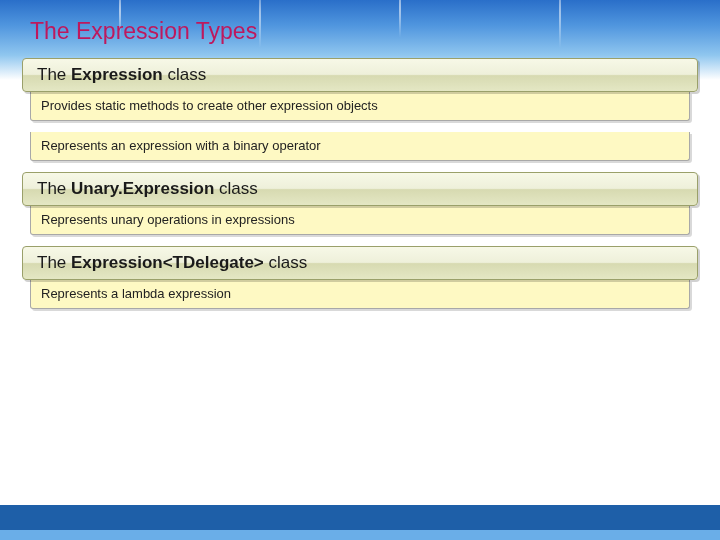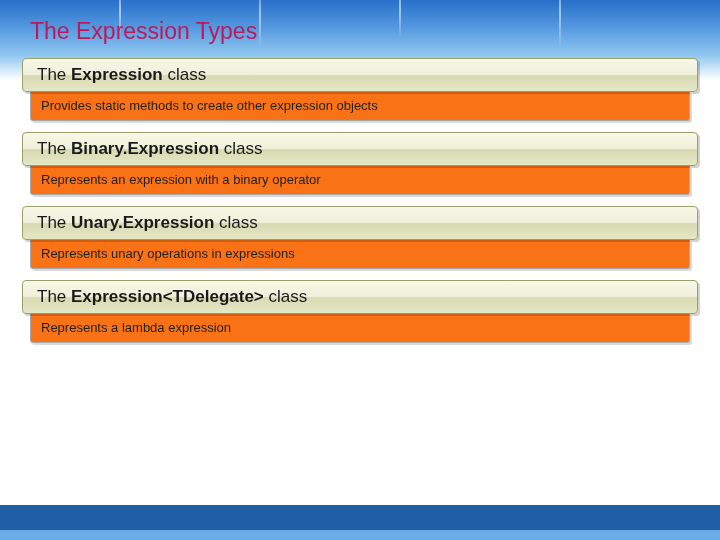--- a/index.html
+++ b/index.html
@@ -36,21 +36,21 @@
     border-radius: 4px;
     padding: 6px 10px 6px 14px;
     font-size: 17px;
     color: #1a1a1a;
     box-shadow: 2px 2px 0 rgba(0,0,0,0.18);
     position: relative;
     z-index: 2;
   }
   .hdr b { font-weight: 700; }
   .desc {
-    background: #f97316;
+    background: #fef9c3;
     border: 1px solid #a8a8a8;
     border-top: none;
     margin: 0 8px;
     padding: 6px 10px 7px 10px;
     font-size: 13px;
     color: #222;
     box-shadow: 2px 2px 0 rgba(0,0,0,0.15);
     border-bottom-left-radius: 3px;
     border-bottom-right-radius: 3px;
     position: relative;
@@ -65,23 +65,20 @@
 <div class="content">
 
   <div class="group">
     <div class="hdr">
       <span>The </span><b>Expression</b><span> class</span>
     </div>
     <div class="desc">Provides static methods to create other expression objects</div>
   </div>
 
   <div class="group">
-    <div class="hdr">
-      <span>The </span><b>Binary.Expression</b><span> class</span>
-    </div>
     <div class="desc">Represents an expression with a binary operator</div>
   </div>
 
 
   <div class="group">
   </div>
 
   <div class="group">
     <div class="hdr">
       <span>The </span><b>Unary.Expression</b><span> class</span>

